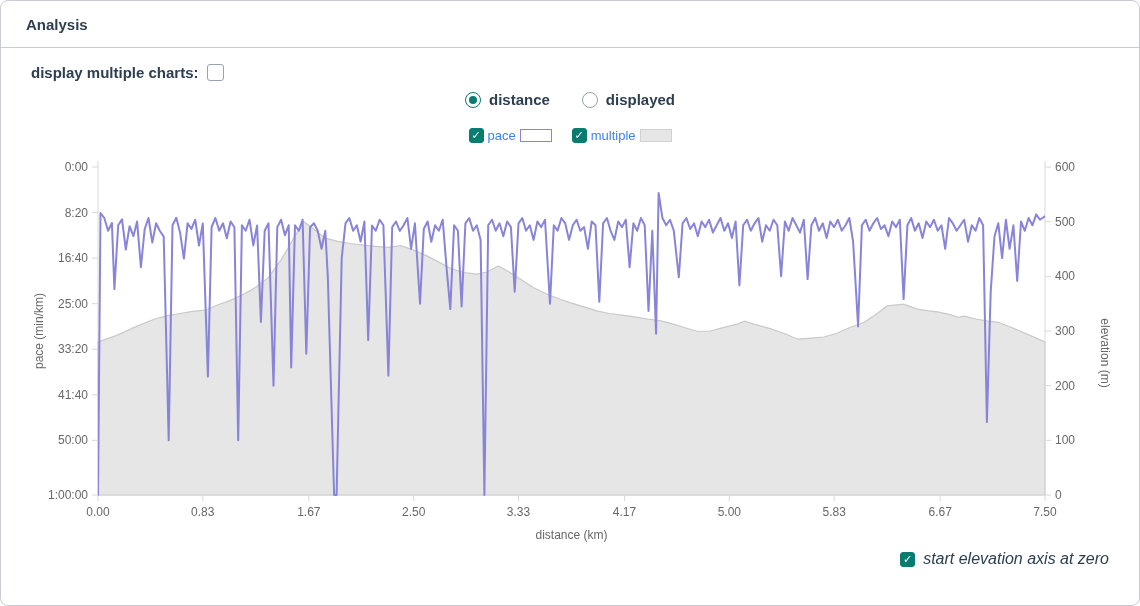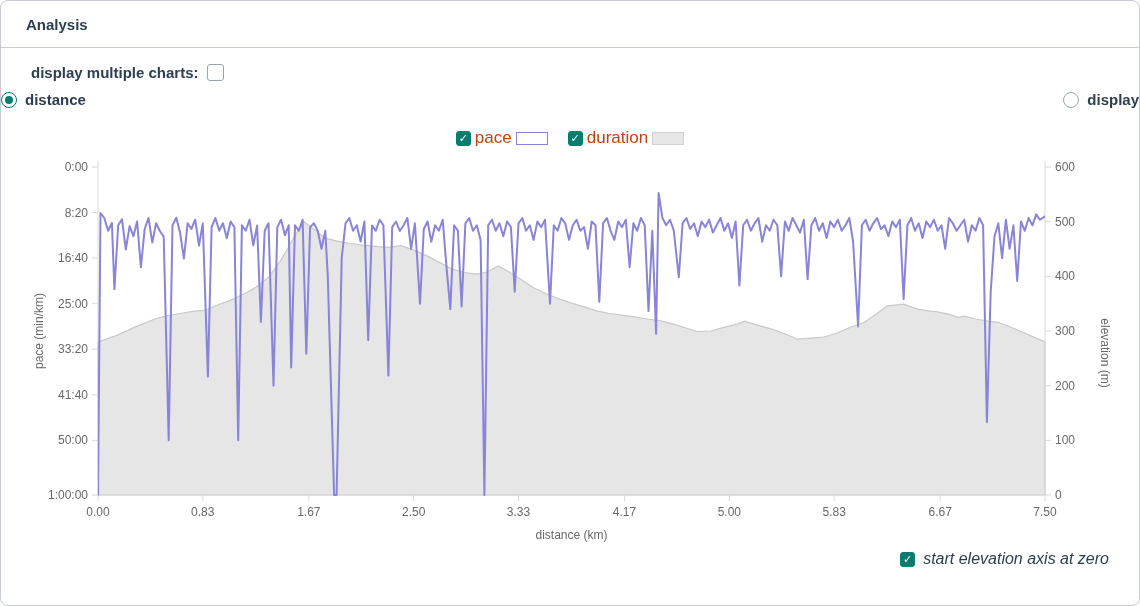--- a/index.html
+++ b/index.html
@@ -19,36 +19,36 @@
   .row-multi .lbl { font-size:15px; font-weight:bold; color:#2c3e50; }
   .cbox {
     width:16px; height:16px; border-radius:3px; display:inline-flex;
     align-items:center; justify-content:center; font-size:12px; line-height:1;
     background:#fff; border:1px solid #9aa2ad; color:#fff; cursor:pointer; flex:0 0 auto;
   }
   .cbox.on { background:#077c6f; border-color:#077c6f; }
   .cbox.big { width:17px; height:17px; }
   .radio-row {
     position:absolute; top:90px; left:0; width:100%;
-    display:flex; justify-content:space-between; gap:32px;
+    display:flex; justify-content:center; gap:32px;
   }
   .radio-item { display:flex; align-items:center; gap:8px; cursor:pointer; }
   .radio-item .rlabel { font-size:15px; font-weight:bold; color:#2c3e50; }
   .rdot {
     width:16px; height:16px; border-radius:50%; border:1.5px solid #9aa2ad;
     display:inline-flex; align-items:center; justify-content:center; background:#fff;
   }
   .rdot.on { border-color:#077c6f; }
   .rdot.on::after { content:""; width:8px; height:8px; border-radius:50%; background:#077c6f; }
   .legend-row {
     position:absolute; top:127px; left:0; width:100%;
     display:flex; justify-content:center; gap:20px;
   }
   .legend-item { display:flex; align-items:center; gap:4px; cursor:pointer; }
-  .legend-item .llabel { font-size:17px; color:#c2410c; }
+  .legend-item .llabel { font-size:13px; color:#3b82f6; }
   .cbox.small { width:15px; height:15px; font-size:11px; }
   .swatch { width:32px; height:13px; display:inline-block; }
   .chart-wrap { position:absolute; top:153px; left:0; width:1140px; height:390px; }
   .bottom-check {
     position:absolute; top:549px; right:30px; display:flex; align-items:center; gap:8px;
   }
   .bottom-check .blabel { font-style:italic; font-size:16px; color:#2c3e50; font-weight:500; }
   .note {
     position:absolute; top:566px; left:30px; font-style:italic; font-size:14px; color:#2c3e50;
   }
@@ -66,33 +66,33 @@
     <span class="cbox big"></span>
   </div>
 
   <div class="radio-row">
     <span class="radio-item">
       <span class="rdot on"></span>
       <span class="rlabel">distance</span>
     </span>
     <span class="radio-item">
       <span class="rdot"></span>
-      <span class="rlabel">display</span>
+      <span class="rlabel">displayed</span>
     </span>
   </div>
 
   <div class="legend-row">
     <span class="legend-item">
       <span class="cbox small on">✓</span>
       <span class="llabel">pace</span>
       <span class="swatch" style="background: rgb(255, 255, 255); border: 1.5px solid rgb(136, 132, 216);"></span>
     </span>
     <span class="legend-item">
       <span class="cbox small on">✓</span>
-      <span class="llabel">duration</span>
+      <span class="llabel">multiple</span>
       <span class="swatch" style="background: rgb(230, 230, 230); border: 1.5px solid rgb(210, 210, 210);"></span>
     </span>
   </div>
 
   <div class="chart-wrap">
     <svg width="1140" height="390" viewBox="0 0 1140 390">
         <path d="M97,341 L97.0,187.9 L115.9,181.4 L134.9,172.6 L153.8,165.0 L166.4,161.7 L179.1,159.5 L191.7,157.3 L204.3,156.2 L217.0,150.8 L229.6,146.4 L242.2,140.4 L254.8,133.3 L267.5,123.4 L280.1,105.9 L292.7,84.1 L302.8,67.7 L311.7,74.2 L324.3,84.1 L336.9,87.3 L349.5,89.5 L362.2,91.2 L374.8,92.3 L387.4,93.4 L400.0,91.7 L412.7,96.1 L425.3,101.6 L437.9,108.1 L450.5,114.7 L463.2,118.5 L475.8,120.1 L485.9,118.0 L497.3,111.9 L507.4,117.4 L520.0,125.6 L532.6,133.8 L545.2,139.8 L557.9,144.7 L570.5,149.1 L583.1,152.9 L595.8,156.8 L608.4,159.5 L621.0,161.1 L633.6,162.8 L646.3,165.0 L658.9,166.6 L671.5,169.9 L684.1,173.7 L696.8,177.5 L709.4,177.0 L722.0,173.7 L737.2,169.9 L743.5,167.2 L753.6,170.4 L770.0,174.8 L785.2,180.3 L796.5,185.2 L810.4,184.1 L823.0,183.0 L835.7,179.2 L848.3,173.7 L863.4,168.3 L876.1,159.5 L886.2,151.9 L902.6,150.2 L916.5,155.1 L927.8,156.8 L936.7,157.9 L949.3,160.6 L956.9,163.3 L963.2,162.2 L974.6,165.0 L987.2,167.2 L997.3,168.3 L1012.4,174.3 L1030.1,181.9 L1044.0,187.9 L1044,341 Z" fill="#e6e6e6" stroke="#c9c9c9" stroke-width="1.2"></path>
         <line x1="97" y1="7" x2="97" y2="341" stroke="#d9d9d9" stroke-width="1"></line>
         <line x1="1044" y1="7" x2="1044" y2="341" stroke="#d9d9d9" stroke-width="1"></line>
         <line x1="97" y1="341" x2="1044" y2="341" stroke="#d9d9d9" stroke-width="1"></line>

